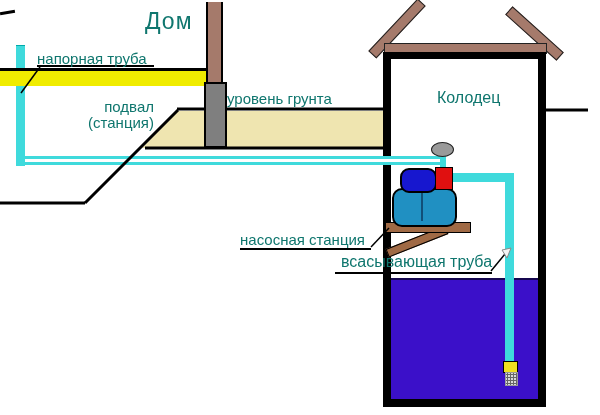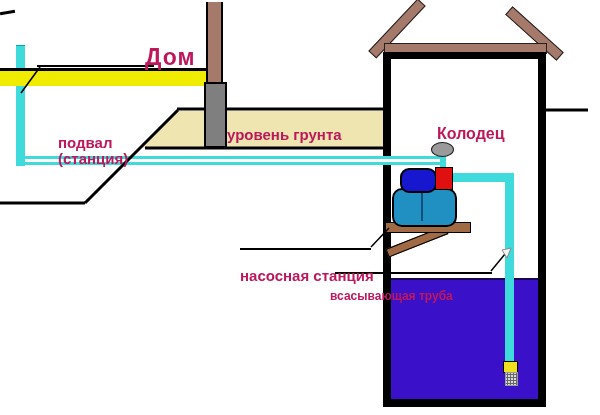--- a/index.html
+++ b/index.html
@@ -2,22 +2,22 @@
 <html><head>
 <meta charset="utf-8">
 <style>
   html,body{margin:0;padding:0;background:#fff;}
   #stage{
     position:relative;width:600px;height:415px;background:#ffffff;
     overflow:hidden;font-family:"Liberation Sans","DejaVu Sans",sans-serif;
   }
   .abs{position:absolute;}
   .lbl{
-    position:absolute;font-weight:bold;color:#be185d;white-space:nowrap;
-    font-size:15px;line-height:1.05;z-index:50;margin-top:36px;
+    position:absolute;font-weight:normal;color:#0f766e;white-space:nowrap;
+    font-size:15px;line-height:1.05;z-index:50;
   }
   
   #tan-wedge{left:142px;top:111px;width:63px;height:37px;background:#EFE5B0;
     clip-path:polygon(57% 0,100% 0,100% 100%,0 100%);z-index:2;}
   #tan-right{left:227px;top:111px;width:158px;height:37px;background:#EFE5B0;z-index:2;}
   #gray-block{left:204px;top:82px;width:19px;height:62px;background:#7F7F7F;
     border:2px solid #000;z-index:12;}
   #topleft-dash{left:0;top:11px;width:15px;height:3px;background:#000;
     transform:rotate(-9deg);z-index:3;}
   
@@ -64,26 +64,26 @@
   #pressure-switch{left:435px;top:167px;width:16px;height:21px;background:#E01010;
     border:1.5px solid #000;z-index:33;}
   #gauge-stem{left:440px;top:150px;width:6px;height:19px;background:#3FDADC;z-index:32;}
   #pressure-gauge{left:431px;top:142px;width:21px;height:13px;background:#9A9A9A;
     border:1.5px solid #222;border-radius:50%;z-index:34;}
   
   #linework{position:absolute;left:0;top:0;width:600px;height:415px;z-index:40;pointer-events:none;}
   
   #house-label{left:145px;top:9px;font-size:23px;letter-spacing:1px;}
   #pressure-pipe-label{left:37px;top:51px;}
-  #basement-label{left:58px;top:99px;width:96px;text-align:left;white-space:normal;}
+  #basement-label{left:58px;top:99px;width:96px;text-align:right;white-space:normal;}
   #ground-level-label{left:227px;top:91px;}
   #frost-line-label{left:232px;top:130px;}
   #well-label{left:437px;top:90px;font-size:16px;}
   #pump-station-label{left:240px;top:232px;text-align:right;}
-  #suction-pipe-label{left:330px;top:254px;font-size:12px;}
+  #suction-pipe-label{left:341px;top:254px;font-size:16px;}
 </style>
 </head>
 <body>
 
 <div id="stage">
 
   <div class="abs" id="tan-wedge"></div>
   <div class="abs" id="tan-right"></div>
   <div class="abs" id="topleft-dash"></div>
 
@@ -129,20 +129,21 @@
     <line x1="37" y1="66" x2="154" y2="66" stroke="#000" stroke-width="2"></line>
     <line x1="40" y1="67" x2="21" y2="93" stroke="#000" stroke-width="1.5"></line>
     <line x1="240" y1="249" x2="371" y2="249" stroke="#000" stroke-width="2"></line>
     <line x1="371" y1="247" x2="389" y2="228" stroke="#000" stroke-width="1.5"></line>
     <line x1="335" y1="273" x2="492" y2="273" stroke="#000" stroke-width="2"></line>
     <line x1="491" y1="271" x2="505" y2="254" stroke="#000" stroke-width="1.5"></line>
     <polygon points="502,250 511,248 507,258" fill="#f4f4f4" stroke="#8a8a8a" stroke-width="1"></polygon>
   </svg>
 
   <div class="lbl" id="house-label">Дом</div>
+  <div class="lbl" id="pressure-pipe-label">напорная труба</div>
   <div class="lbl" id="basement-label">
     <span>подвал</span><br>
     <span>(станция)</span>
   </div>
   <div class="lbl" id="ground-level-label">уровень грунта</div>
   <div class="lbl" id="well-label">Колодец</div>
   <div class="lbl" id="pump-station-label">насосная станция</div>
   <div class="lbl" id="suction-pipe-label">всасывающая труба</div>
 
 </div>

